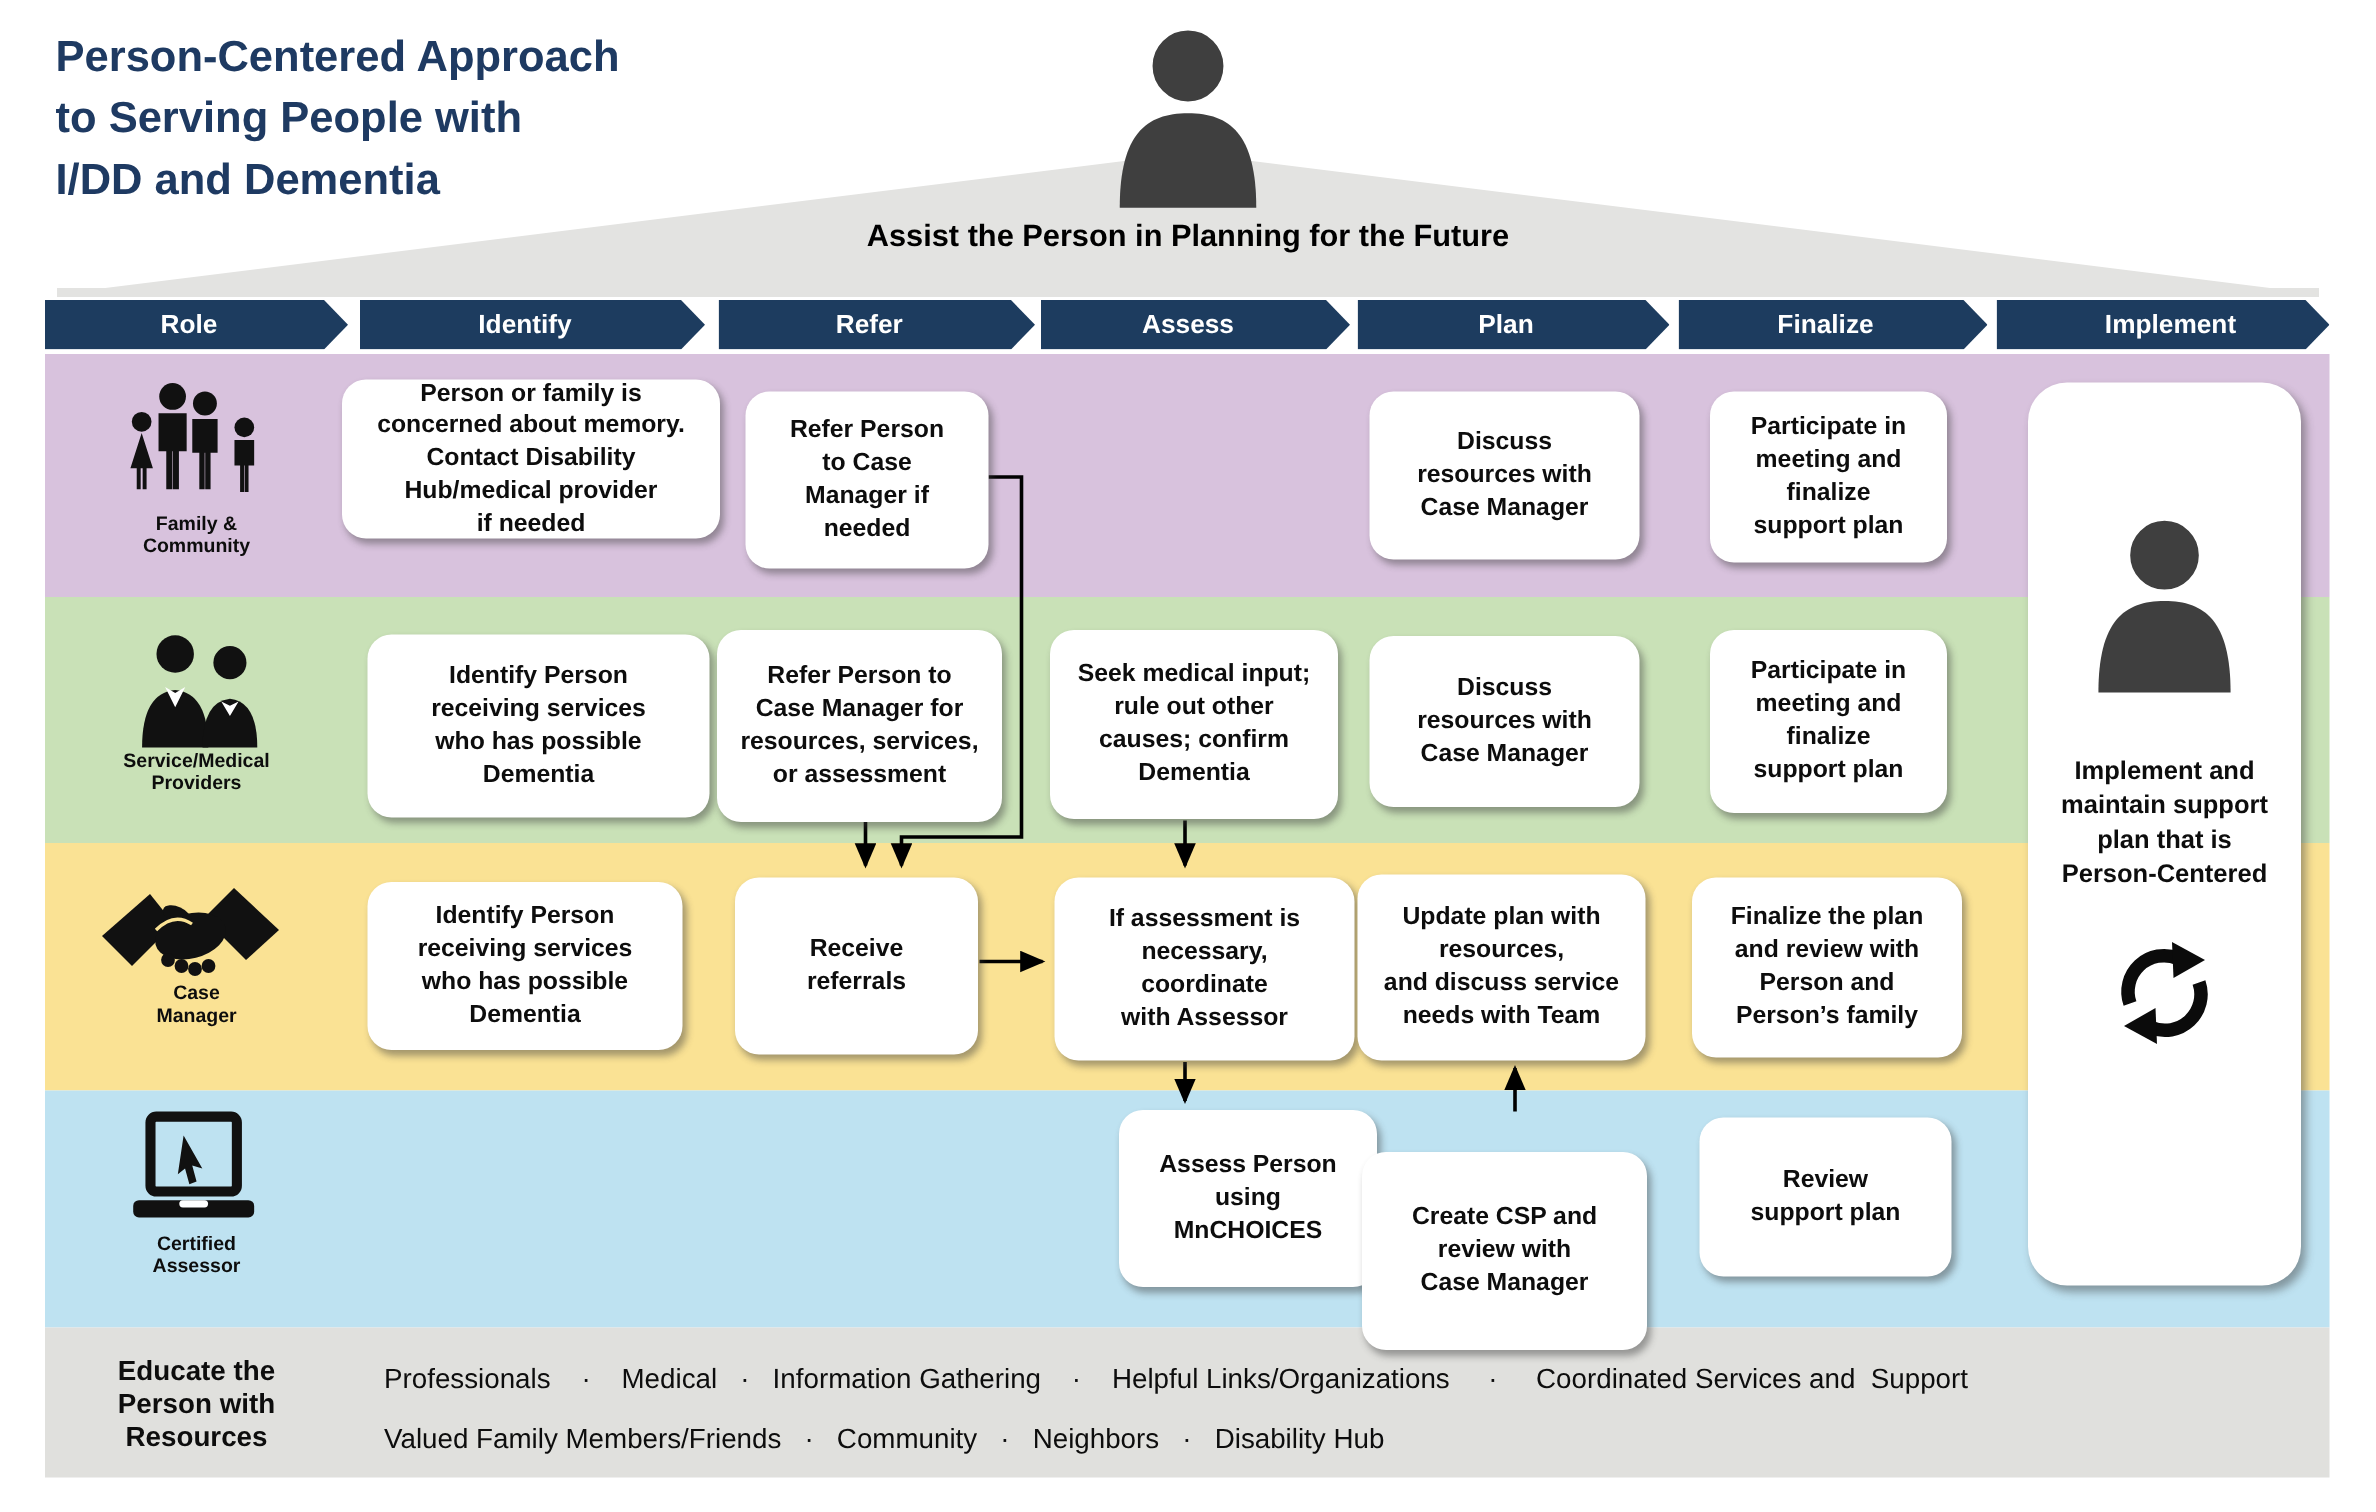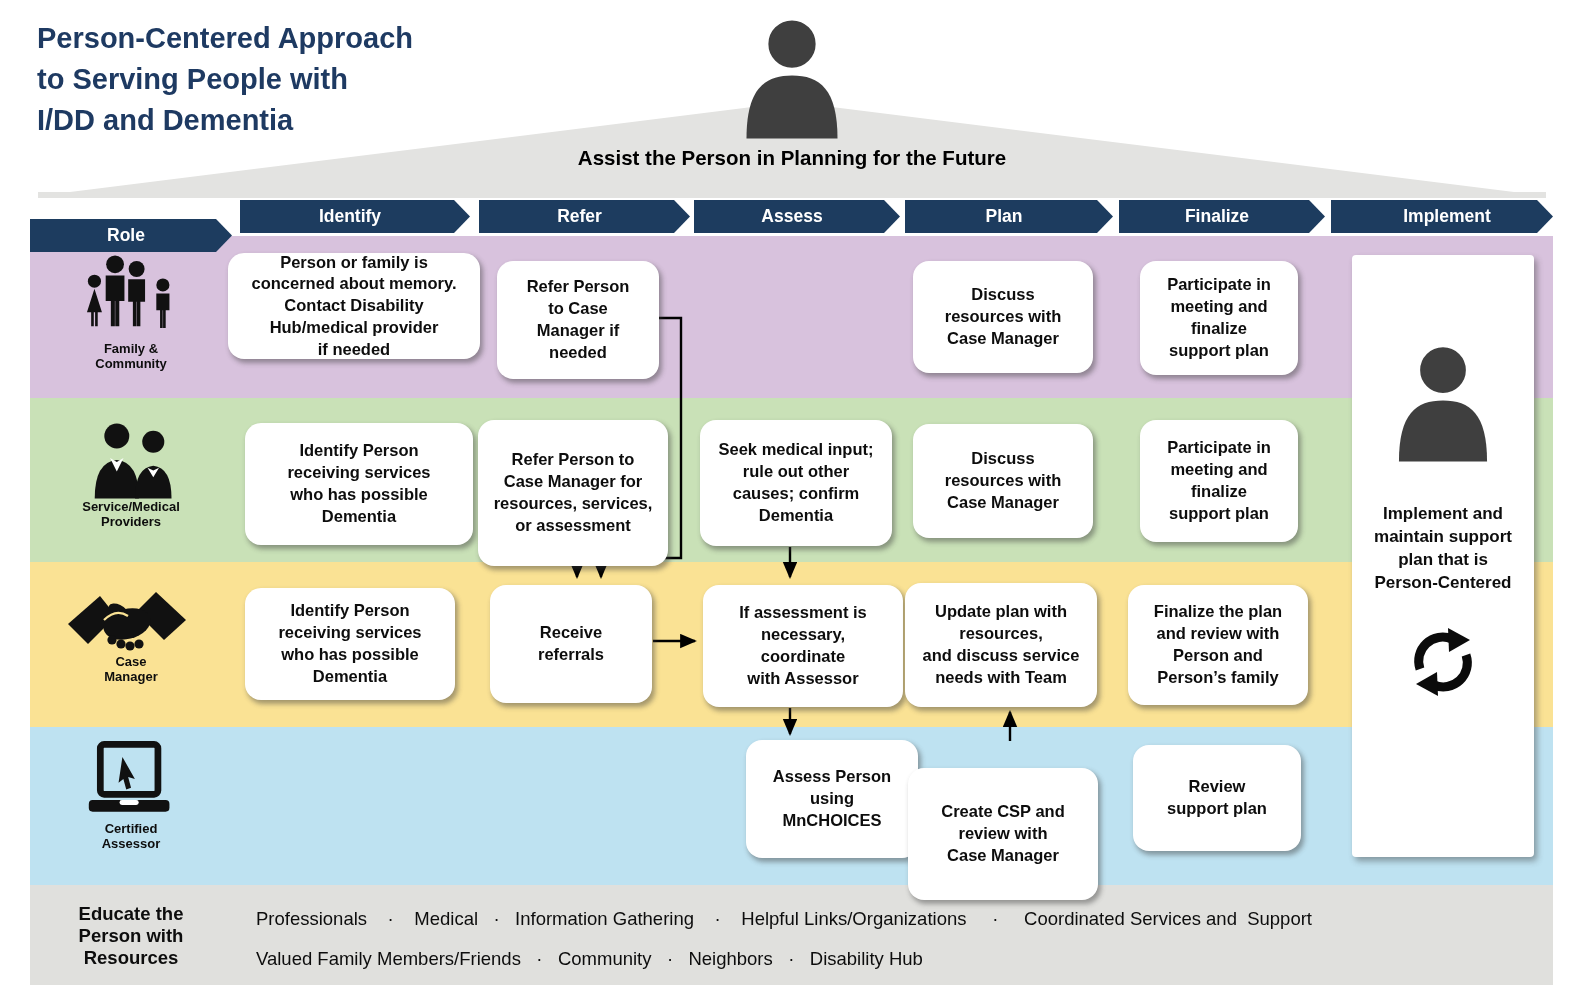--- a/index.html
+++ b/index.html
@@ -55,21 +55,21 @@
   .box{
     background:#ffffff;border-radius:16px;z-index:3;
     box-shadow:2.5px 3.5px 5px rgba(60,60,60,0.45);
     display:flex;align-items:center;justify-content:center;text-align:center;
     font-size:16.5px;font-weight:700;line-height:1.32;color:#0d0d0d;
     box-sizing:border-box;padding:6px 8px;
   }
   .box .bold-line{font-weight:700;display:block;}
 
   .implement-box{
-    left:1352px;top:255px;width:182px;height:602px;background:#fff;border-radius:4px;
+    left:1352px;top:255px;width:182px;height:602px;background:#fff;border-radius:26px;
     box-shadow:3px 4px 6px rgba(60,60,60,0.45);z-index:3;
   }
   .implement-box .person{position:absolute;left:36px;top:88px;width:110px;height:122px;}
   .implement-box .imp-text{
     position:absolute;left:4px;top:248px;width:174px;text-align:center;
     font-size:17px;font-weight:700;line-height:1.35;white-space:pre-line;
   }
   .implement-box .refresh{position:absolute;left:56px;top:372px;width:70px;height:70px;}
 
   
@@ -99,21 +99,21 @@
 to Serving People with
 I/DD and Dementia</div>
 
   <svg class="abs top-person icon" viewBox="0 0 64 72" aria-hidden="true">
     <path d="M6 70 C6 42 16 34 32 34 C48 34 58 42 58 70 Z" fill="#3f3f3f"></path>
     <circle cx="32" cy="16" r="15" fill="#3f3f3f" stroke="#ffffff" stroke-width="3"></circle>
   </svg>
 
   <div class="abs banner-caption">Assist the Person in Planning for the Future</div>
 
-  <div class="abs step" style="left:30px;width:202px;margin-top:19px;">Role</div>
+  <div class="abs step" style="left:30px;width:202px;">Role</div>
   <div class="abs step" style="left:240px;width:230px;">Identify</div>
   <div class="abs step" style="left:479px;width:211px;">Refer</div>
   <div class="abs step" style="left:694px;width:206px;">Assess</div>
   <div class="abs step" style="left:905px;width:208px;">Plan</div>
   <div class="abs step" style="left:1119px;width:206px;">Finalize</div>
   <div class="abs step" style="left:1331px;width:222px;padding-left:20px;">Implement</div>
 
   <div class="abs lane lane-family"></div>
   <div class="abs lane lane-providers"></div>
   <div class="abs lane lane-cm"></div>
@@ -208,21 +208,21 @@
 Case Manager</div>
   <div class="abs box pre" style="left:1140px;top:261px;width:158px;height:114px;">Participate in
 meeting and
 finalize
 support plan</div>
 
   <div class="abs box pre" style="left:245px;top:423px;width:228px;height:122px;">Identify Person
 receiving services
 who has possible
 Dementia</div>
-  <div class="abs box pre" style="left:478px;top:420px;width:190px;height:146px;">Refer Person to
+  <div class="abs box pre" style="left:478px;top:420px;width:190px;height:128px;">Refer Person to
 Case Manager for
 resources, services,
 or assessment</div>
   <div class="abs box pre" style="left:700px;top:420px;width:192px;height:126px;">Seek medical input;
 rule out other
 causes; confirm
 Dementia</div>
   <div class="abs box pre" style="left:913px;top:424px;width:180px;height:114px;">Discuss
 resources with
 Case Manager</div>

